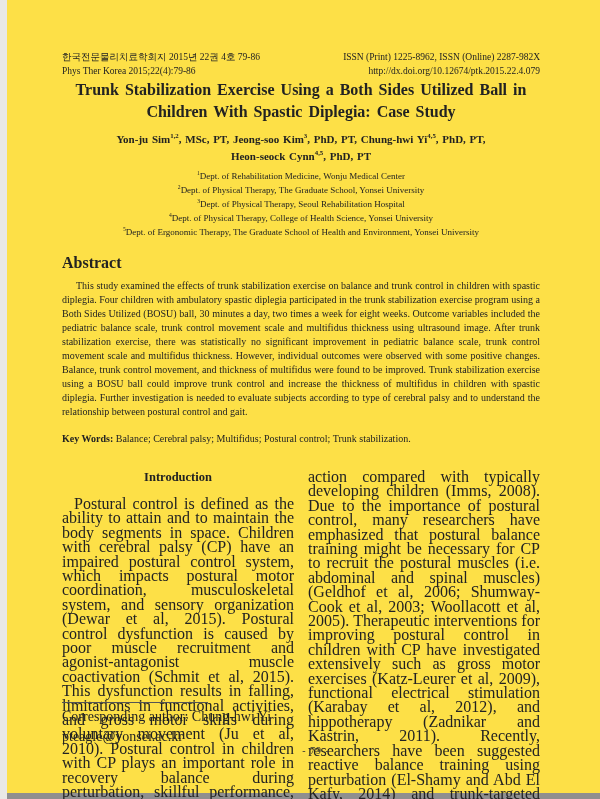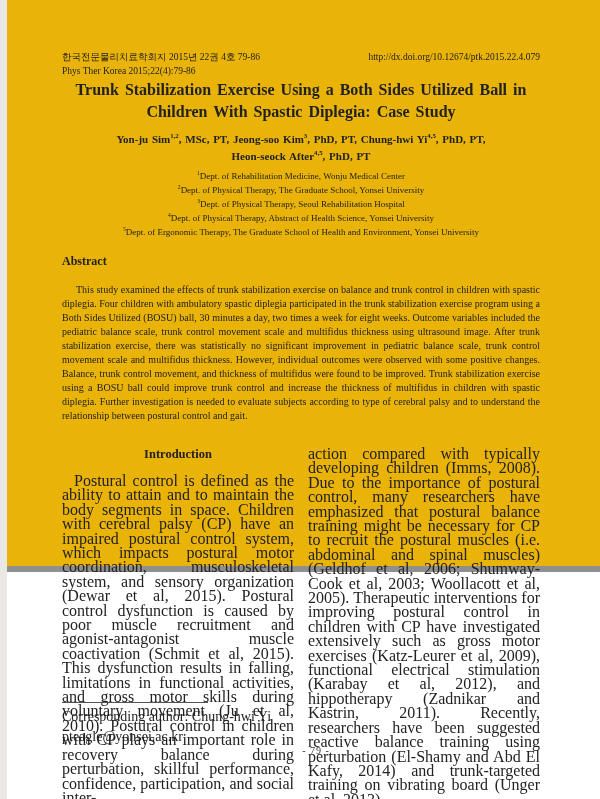--- a/index.html
+++ b/index.html
@@ -5,22 +5,22 @@
   html,body{margin:0;padding:0;}
   body{
     width:600px;height:799px;
     background:#ffffff;
     font-family:"Liberation Serif","DejaVu Serif",serif;
     color:#222222;
     overflow:hidden;
   }
   .page{
     position:relative;
-    width:600px;height:572px;
-    background:#eab308;
+    width:600px;height:799px;
+    background:#fde047;
     box-sizing:border-box;
   }
   .scan-edge-left{
     position:absolute;left:0;top:0;width:7px;height:799px;
     background:#e9e8e5;
   }
   .scan-edge-bottom{
     position:absolute;left:7px;right:0;bottom:0;height:6px;
     background:#8f8f8f;
   }
@@ -42,23 +42,23 @@
   .authors{
     margin-top:8px;
     text-align:center;
     font-size:11px;font-weight:bold;line-height:1.5;
     word-spacing:1px;
   }
   sup{font-size:62%;vertical-align:super;line-height:0;}
   
   .affils{margin-top:6px;text-align:center;font-size:9px;line-height:1.55;}
   
-  .abs-heading{margin-top:14px;font-size:12px;font-weight:bold;}
+  .abs-heading{margin-top:14px;font-size:16px;font-weight:bold;}
   .abs-body{
-    margin-top:14px;
+    margin-top:7px;
     font-size:10px;line-height:14px;
     text-align:justify;
     text-indent:14px;
   }
   .keywords{
     margin-top:13px;
     font-size:10px;line-height:14px;
   }
   .keywords .kw-label{font-weight:bold;}
   
@@ -100,42 +100,46 @@
   <div class="scan-edge-bottom"></div>
 
   <div class="content">
 
     <div class="hdr">
       <div class="left">
         <div>한국전문물리치료학회지 2015년 22권 4호 79-86</div>
         <div>Phys Ther Korea 2015;22(4):79-86</div>
       </div>
       <div class="right">
+        <div>ISSN (Print) 1225-8962, ISSN (Online) 2287-982X</div>
         <div>http://dx.doi.org/10.12674/ptk.2015.22.4.079</div>
       </div>
     </div>
 
     <div class="title">Trunk Stabilization Exercise Using a Both Sides Utilized Ball in Children With Spastic Diplegia: Case Study</div>
 
     <div class="authors">
       <div><span>Yon-ju Sim</span><sup>1,2</sup><span>, MSc, PT, Jeong-soo Kim</span><sup>3</sup><span>, PhD, PT, Chung-hwi Yi</span><sup>4,5</sup><span>, PhD, PT,</span></div>
-      <div><span>Heon-seock After</span><sup>4,5</sup><span>, PhD, PT</span></div>
+      <div><span>Heon-seock Cynn</span><sup>4,5</sup><span>, PhD, PT</span></div>
     </div>
 
     <div class="affils">
         <div><sup>1</sup><span>Dept. of Rehabilitation Medicine, Wonju Medical Center</span></div>
         <div><sup>2</sup><span>Dept. of Physical Therapy, The Graduate School, Yonsei University</span></div>
         <div><sup>3</sup><span>Dept. of Physical Therapy, Seoul Rehabilitation Hospital</span></div>
-        <div><sup>4</sup><span>Dept. of Physical Therapy, Abstract of Health Science, Yonsei University</span></div>
+        <div><sup>4</sup><span>Dept. of Physical Therapy, College of Health Science, Yonsei University</span></div>
         <div><sup>5</sup><span>Dept. of Ergonomic Therapy, The Graduate School of Health and Environment, Yonsei University</span></div>
       </div>
 
     <div class="abs-heading">Abstract</div>
     <div class="abs-body">This study examined the effects of trunk stabilization exercise on balance and trunk control in children with spastic diplegia. Four children with ambulatory spastic diplegia participated in the trunk stabilization exercise program using a Both Sides Utilized (BOSU) ball, 30 minutes a day, two times a week for eight weeks. Outcome variables included the pediatric balance scale, trunk control movement scale and multifidus thickness using ultrasound image. After trunk stabilization exercise, there was statistically no significant improvement in pediatric balance scale, trunk control movement scale and multifidus thickness. However, individual outcomes were observed with some positive changes. Balance, trunk control movement, and thickness of multifidus were found to be improved. Trunk stabilization exercise using a BOSU ball could improve trunk control and increase the thickness of multifidus in children with spastic diplegia. Further investigation is needed to evaluate subjects according to type of cerebral palsy and to understand the relationship between postural control and gait.</div>
 
+    <div class="keywords">
+      <span class="kw-label">Key Words:</span><span> Balance; Cerebral palsy; Multifidus; Postural control; Trunk stabilization.</span>
+    </div>
 
     <div class="cols">
       <div class="col">
         <div class="intro-heading">Introduction</div>
         <div class="body-par indent">Postural control is defined as the ability to attain and to maintain the body segments in space. Children with cerebral palsy (CP) have an impaired postural control system, which impacts postural motor coordination, musculoskeletal system, and sensory organization (Dewar et al, 2015). Postural control dysfunction is caused by poor muscle recruitment and agonist-antagonist muscle coactivation (Schmit et al, 2015). This dysfunction results in falling, limitations in functional activities, and gross motor skills during voluntary movement (Ju et al, 2010). Postural control in children with CP plays an important role in recovery balance during perturbation, skillful performance, confidence, participation, and social inter-</div>
       </div>
       <div class="col">
         <div class="body-par">action compared with typically developing children (Imms, 2008). Due to the importance of postural control, many researchers have emphasized that postural balance training might be necessary for CP to recruit the postural muscles (i.e. abdominal and spinal muscles) (Geldhof et al, 2006; Shumway-Cook et al, 2003; Woollacott et al, 2005). Therapeutic interventions for improving postural control in children with CP have investigated extensively such as gross motor exercises (Katz-Leurer et al, 2009), functional electrical stimulation (Karabay et al, 2012), and hippotherapy (Zadnikar and Kastrin, 2011). Recently, researchers have been suggested reactive balance training using perturbation (El-Shamy and Abd El Kafy, 2014) and trunk-targeted training on vibrating board (Unger et al, 2013).</div>
       </div>
     </div>

